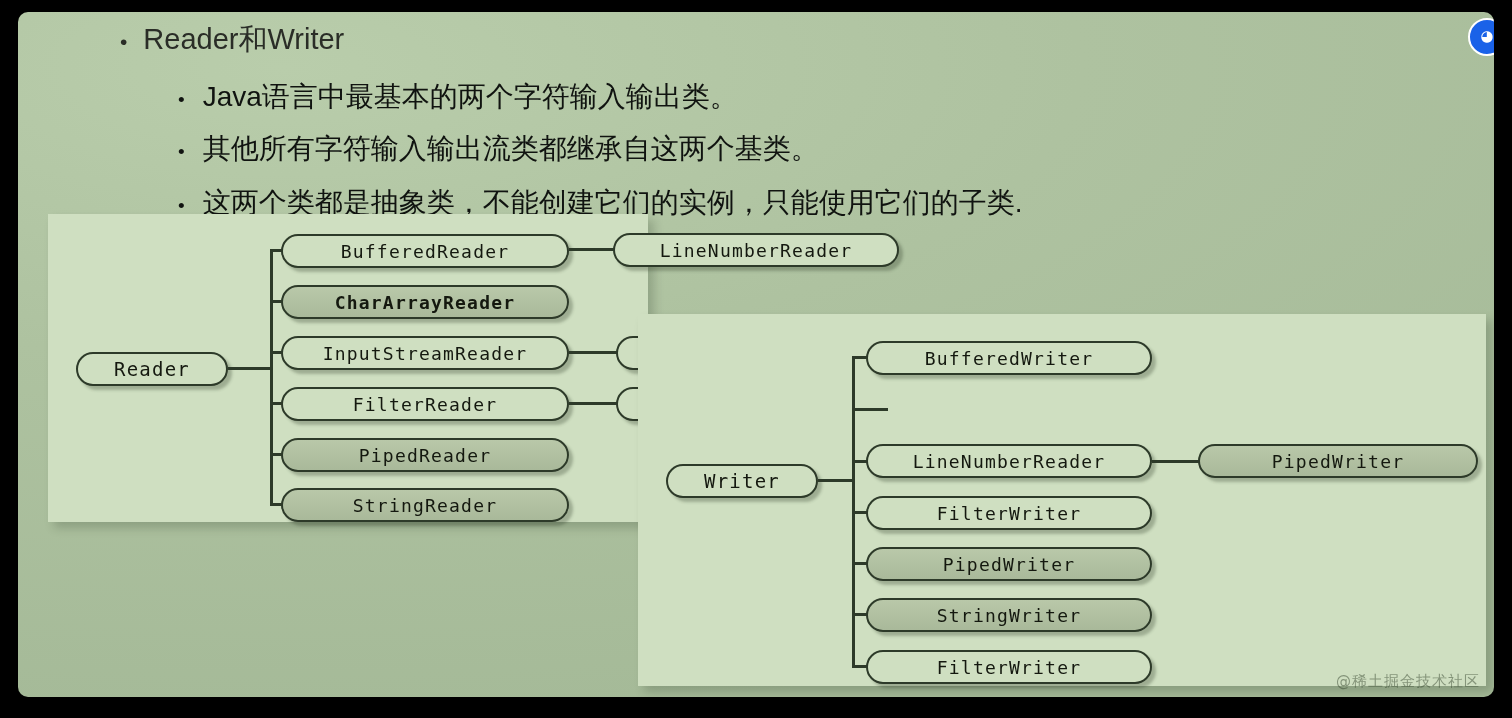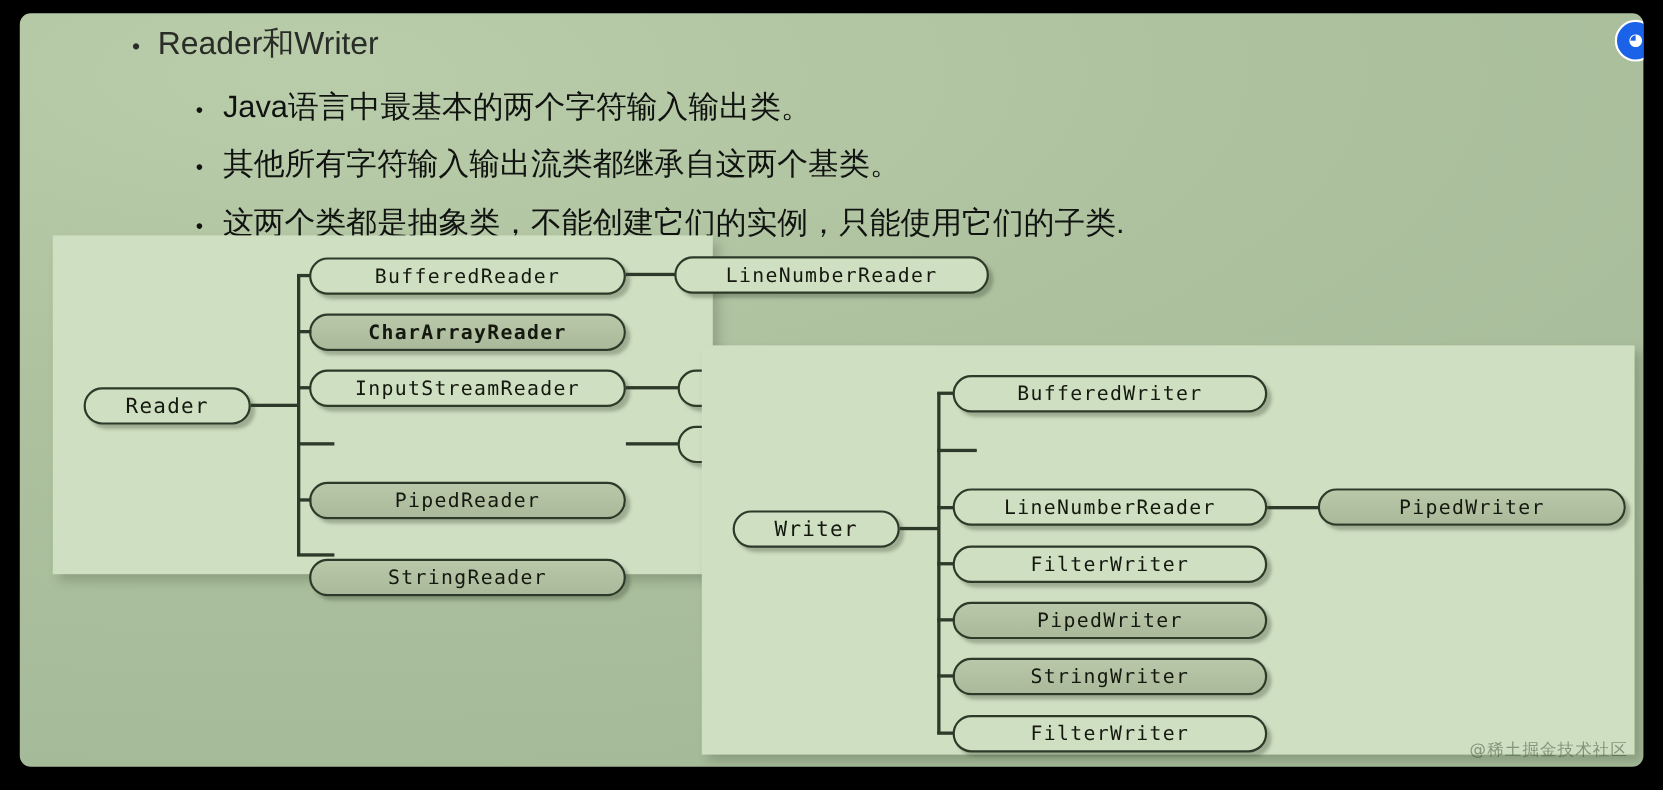--- a/index.html
+++ b/index.html
@@ -188,22 +188,23 @@
       <div class="line-h" style="left:222px; top:35px; width:34px;"></div>
       <div class="line-h" style="left:222px; top:86px; width:34px;"></div>
       <div class="line-h" style="left:222px; top:137px; width:34px;"></div>
       <div class="line-h" style="left:222px; top:188px; width:34px;"></div>
       <div class="line-h" style="left:222px; top:239px; width:34px;"></div>
       <div class="line-h" style="left:222px; top:289px; width:34px;"></div>
 
       <div class="node" style="left:233px; top:20px; width:288px;">BufferedReader</div>
       <div class="node shaded" style="left:233px; top:71px; width:288px;font-weight:bold;">CharArrayReader</div>
       <div class="node" style="left:233px; top:122px; width:288px;">InputStreamReader</div>
+      <div class="node" style="left:233px; top:173px; width:288px;">FilterReader</div>
       <div class="node shaded" style="left:233px; top:224px; width:288px;">PipedReader</div>
-      <div class="node shaded" style="left:233px; top:274px; width:288px;margin-top:20px;">StringReader</div>
+      <div class="node shaded" style="left:233px; top:274px; width:288px;">StringReader</div>
 
       <div class="line-h" style="left:521px; top:137px; width:48px;"></div>
       <div class="line-h" style="left:521px; top:188px; width:48px;"></div>
     </div>
 
     <div class="line-h" style="left:551px; top:236px; width:46px; position:absolute;"></div>
     <div class="node" style="left:595px; top:221px; width:286px;">LineNumberReader</div>
 
     <div class="node stub" style="left:598px; top:324px; width:90px;"></div>
     <div class="node stub" style="left:598px; top:375px; width:90px;"></div>

